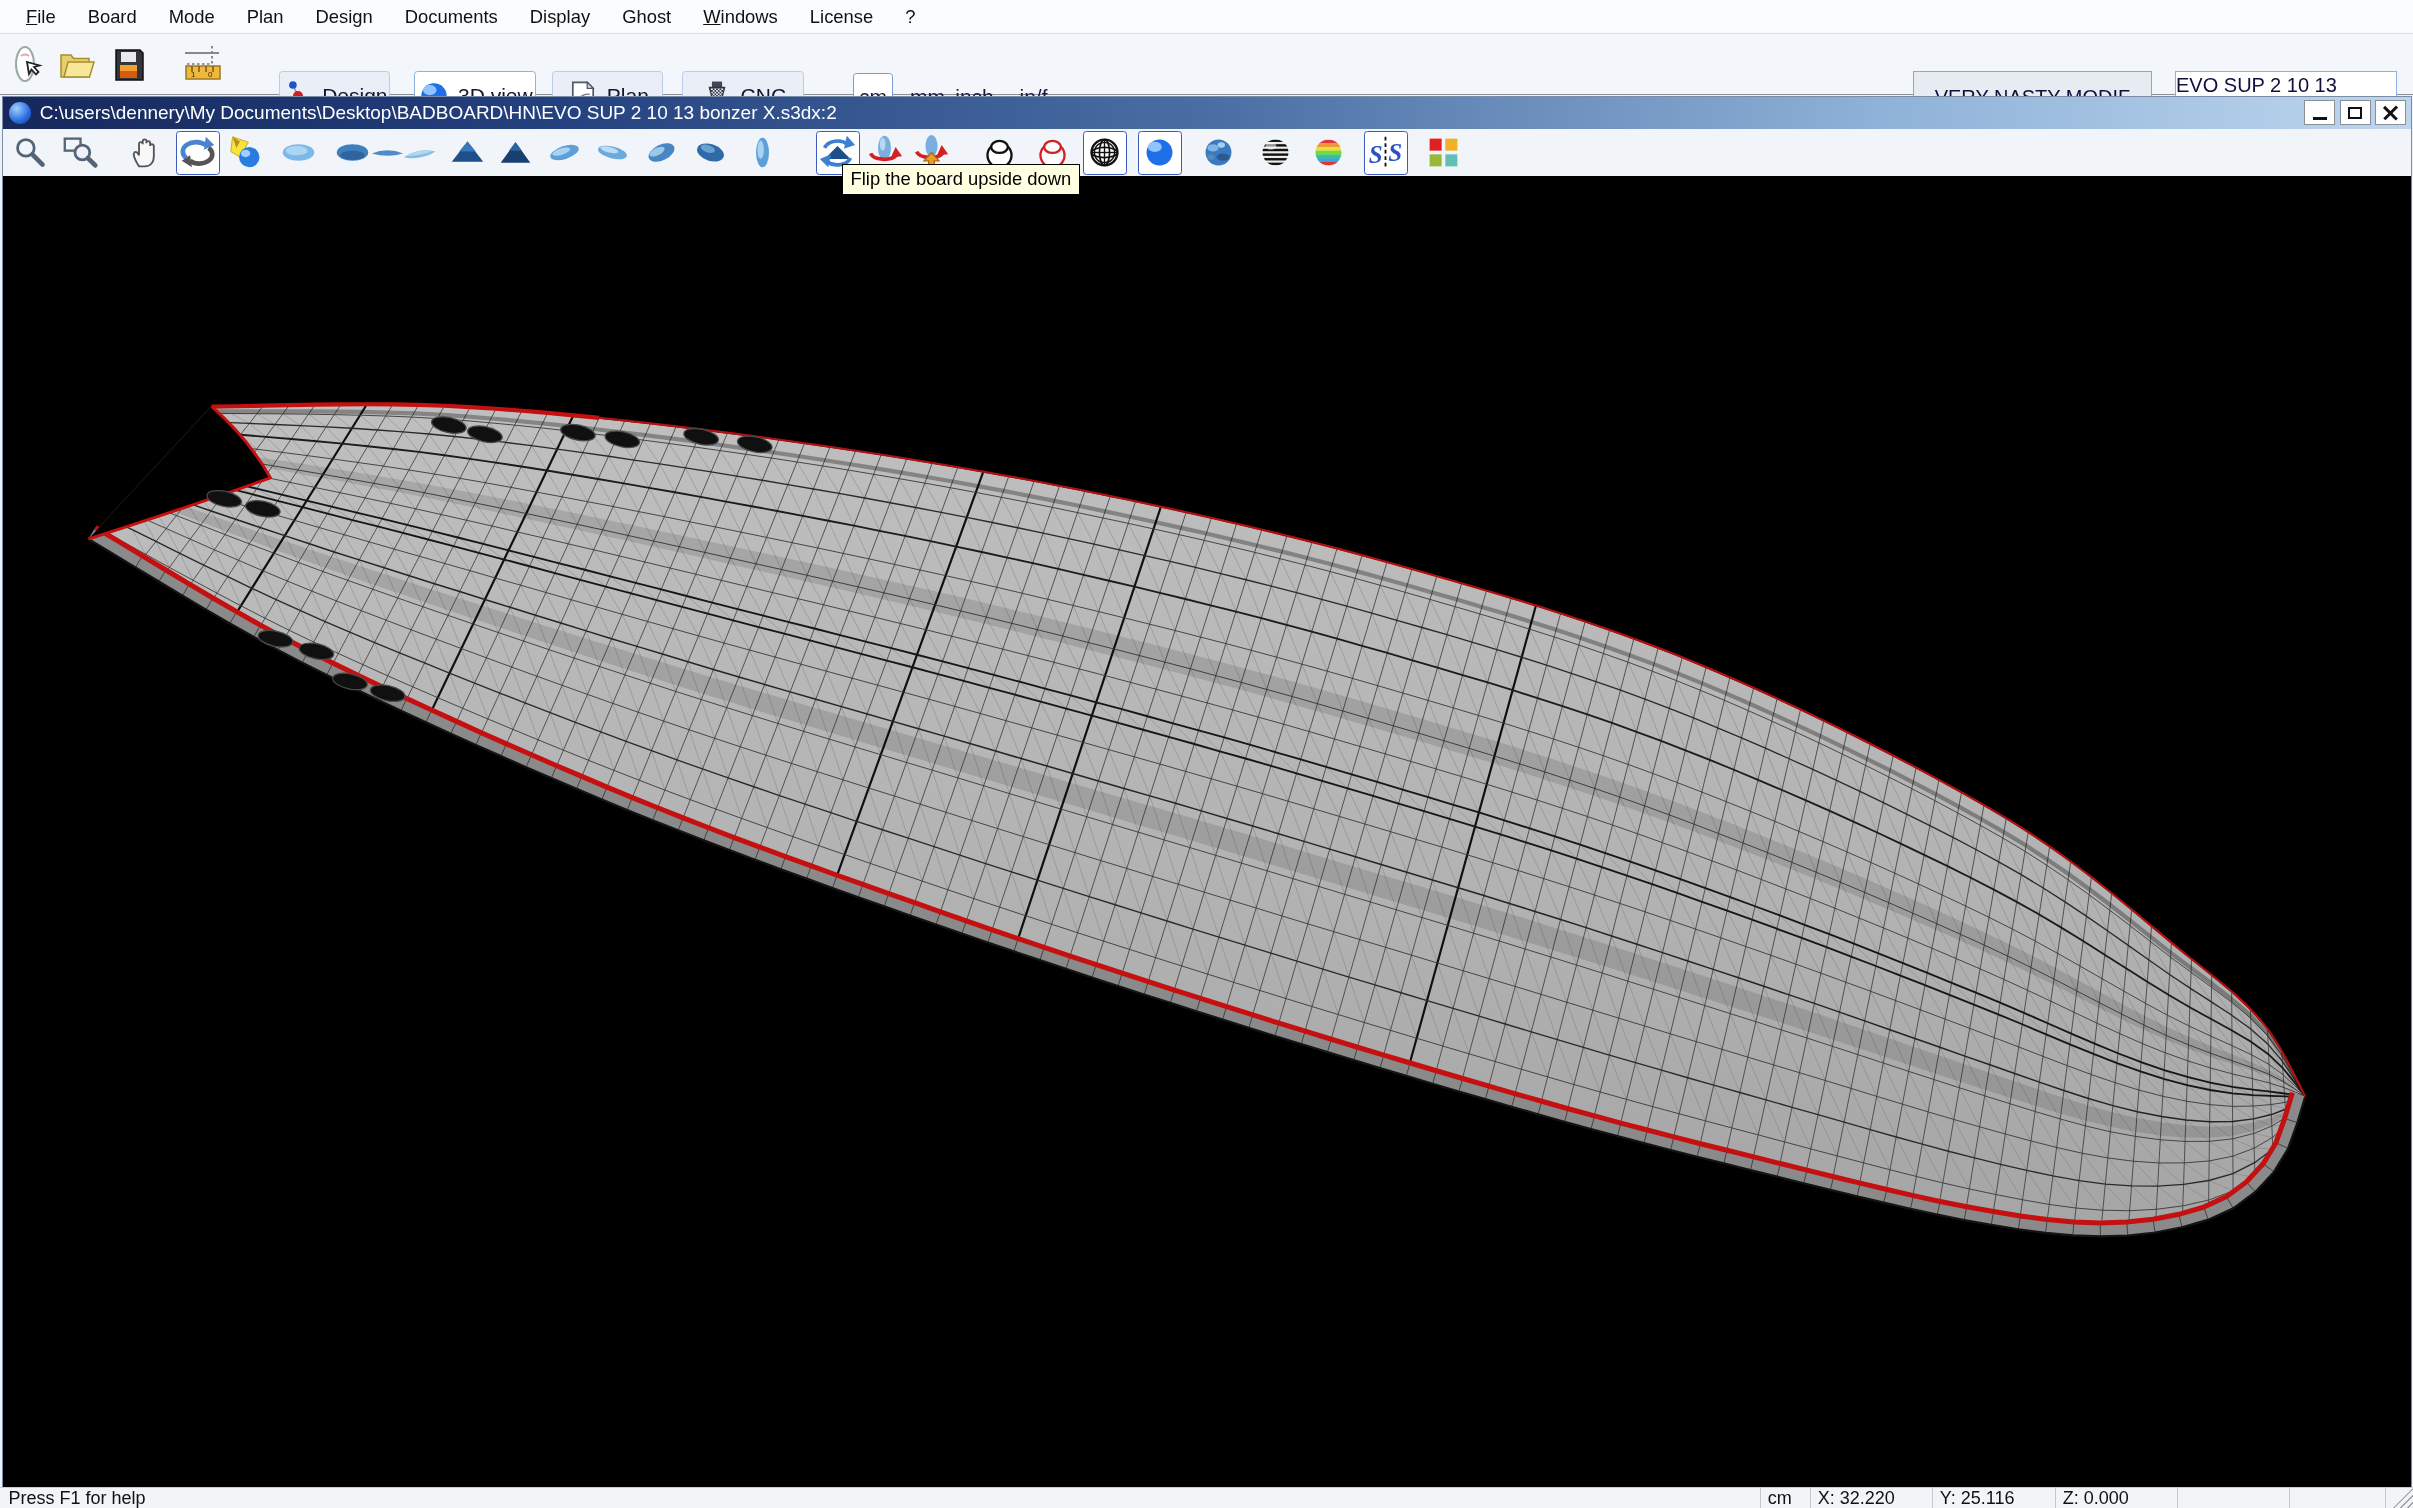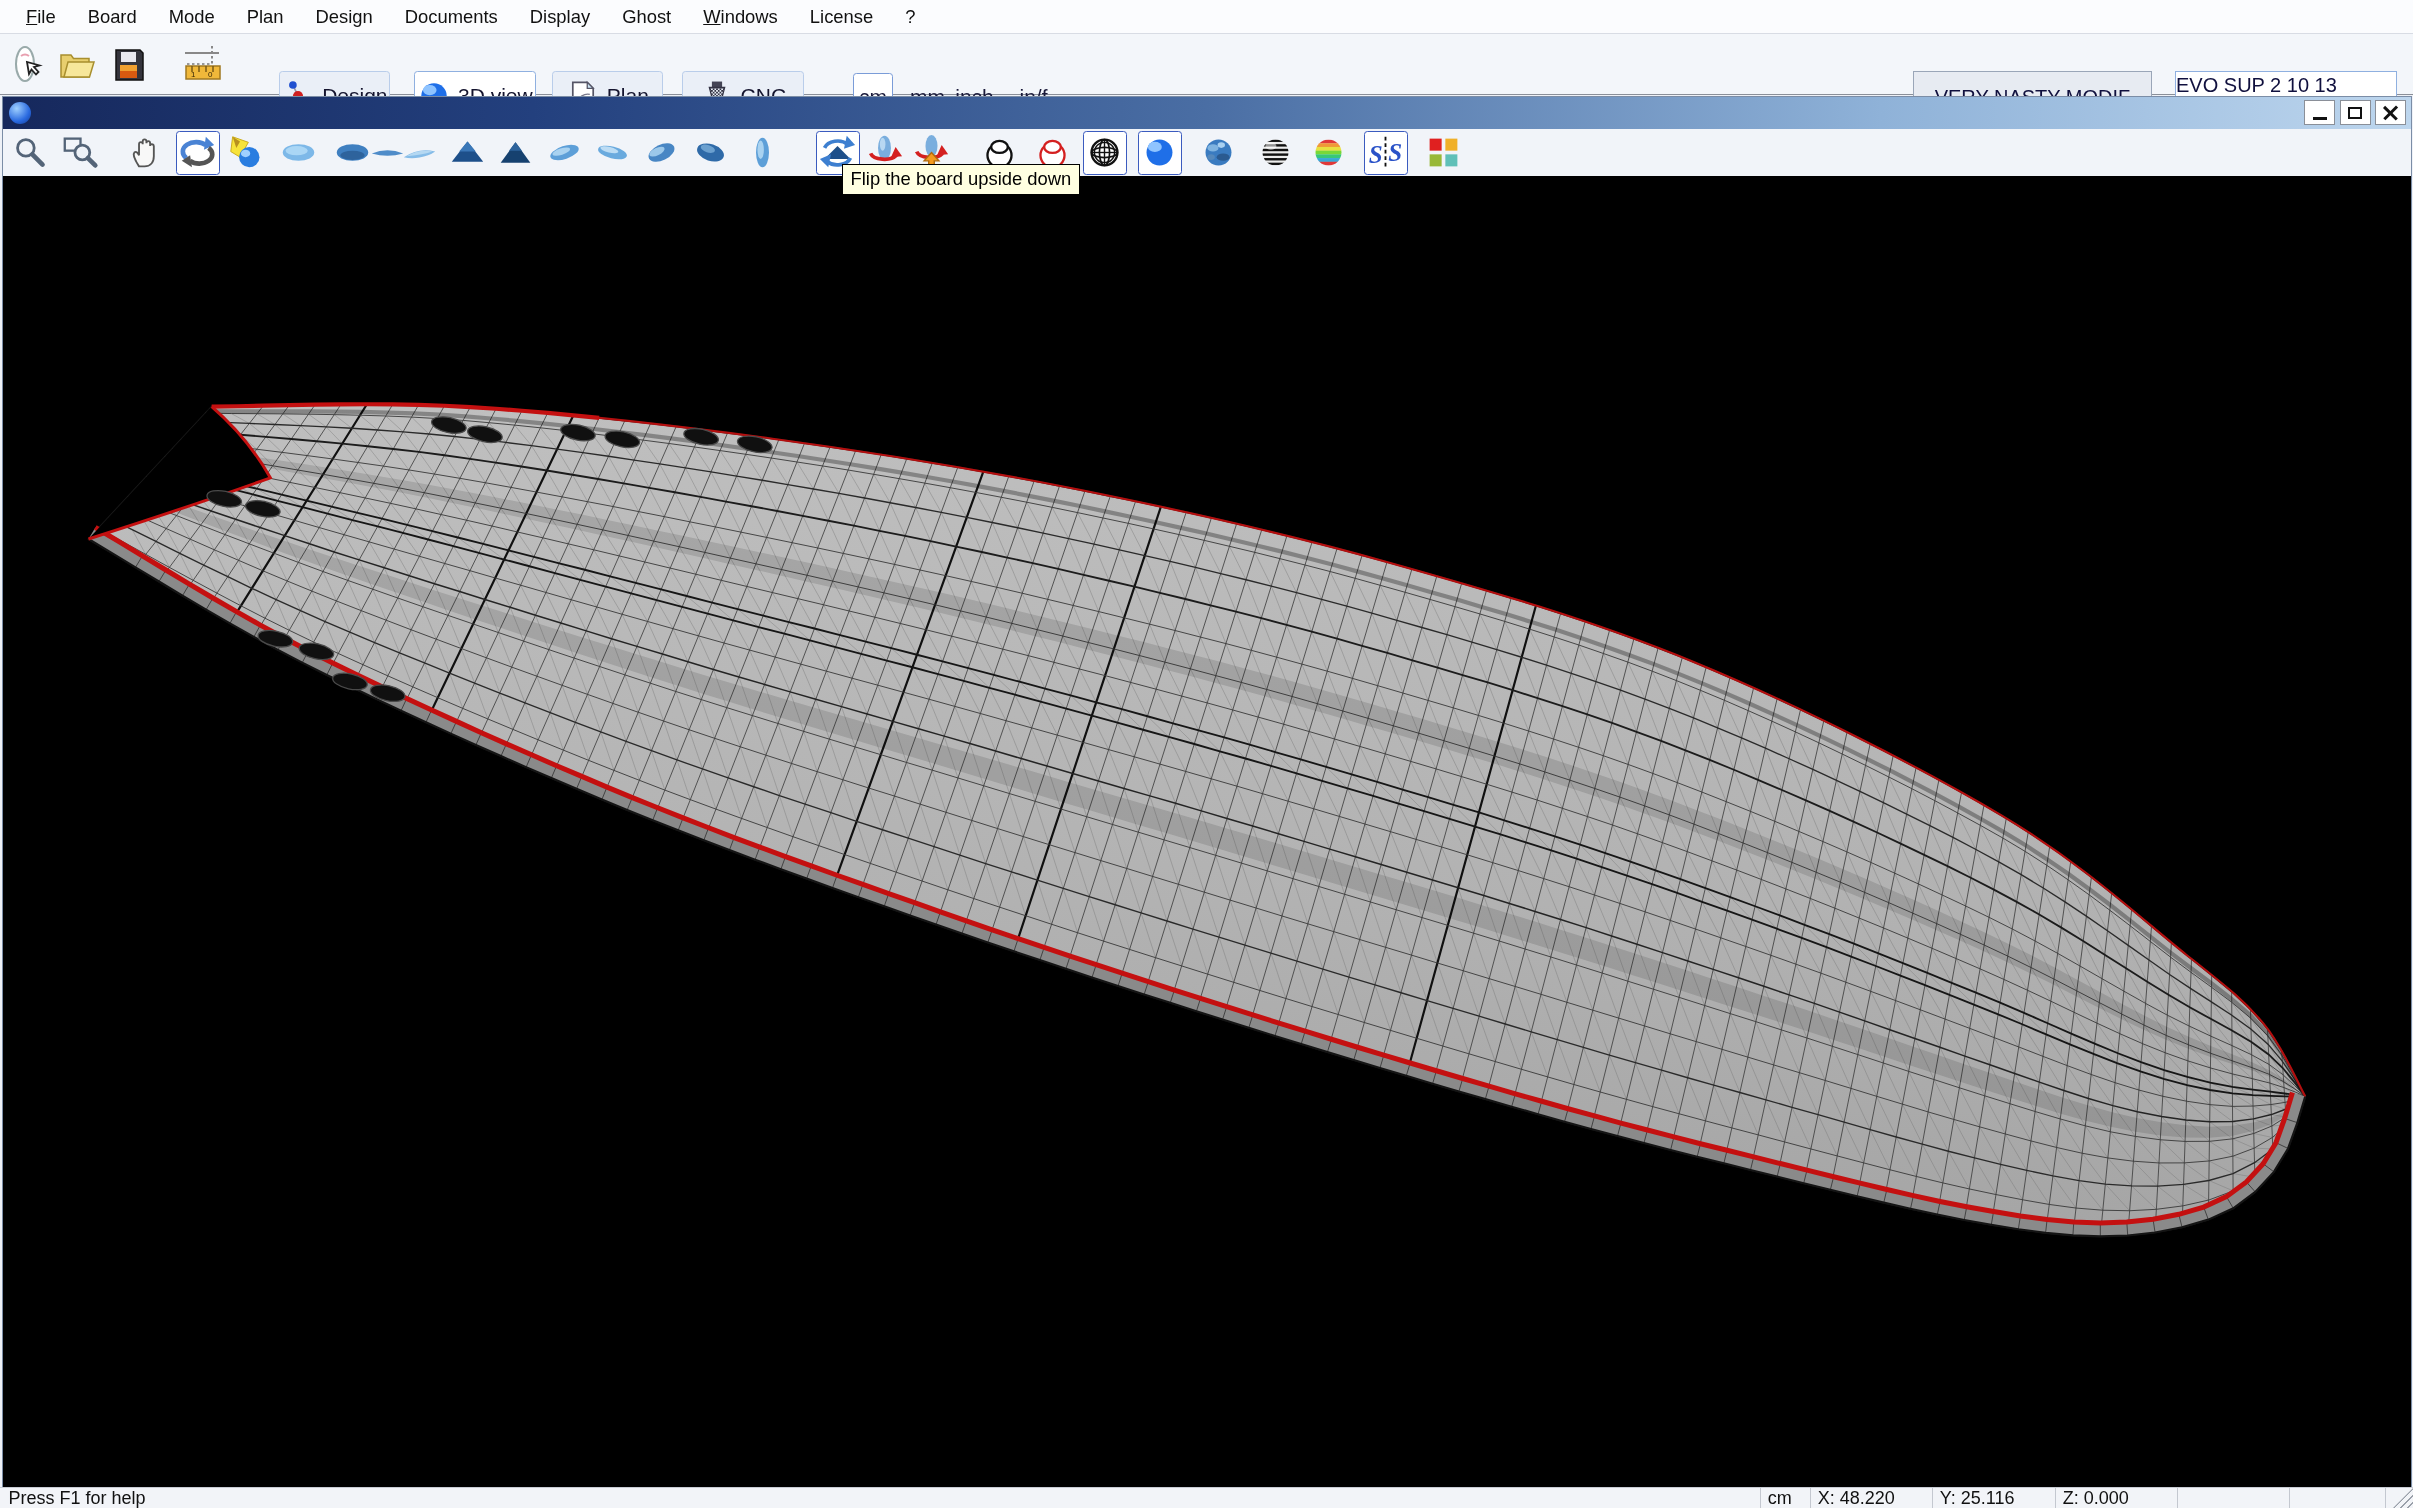--- a/index.html
+++ b/index.html
@@ -194,20 +194,21 @@
     </div>
     <div class="unit-opt selected" style="left: 853px; width: 40px;">cm</div>
     <div class="unit-opt" style="left: 905px; width: 45px;">mm</div>
     <div class="unit-opt" style="left: 952px; width: 45px;">inch</div>
     <div class="unit-opt" style="left: 1011px; width: 45px;">in/f</div>
   </div>
 
 <div class="mdi">
   <div class="titlebar">
     <div class="titlebar-icon"></div>
+    <div class="titlebar-text">C:\users\dennery\My Documents\Desktop\BADBOARD\HN\EVO SUP 2 10 13 bonzer X.s3dx:2</div>
     <div class="win-controls">
       <div class="win-btn">
           <div class="glyph-min"></div>
         </div>
       <div class="win-btn">
           <div class="glyph-max"></div>
         </div>
       <div class="win-btn">
           <div class="glyph-close"></div>
         </div>
@@ -546,21 +547,21 @@
       </svg></div>
 </div>
 
 <div class="tooltip">
   <span>Flip the board upside down</span>
 </div>
 
 <div class="statusbar">
   <div class="sb-left">Press F1 for help</div>
   <div class="sb-panel" style="left:1760px;width:50px;">cm</div>
-  <div class="sb-panel" style="left:1810px;width:122px;">X: 48.220</div>
+  <div class="sb-panel" style="left:1810px;width:122px;">X: 32.220</div>
   <div class="sb-panel" style="left:1932px;width:122px;">Y: 25.116</div>
   <div class="sb-panel" style="left:2055px;width:122px;">Z: 0.000</div>
   <div class="sb-panel" style="left:2177px;width:112px;"></div>
   <div class="sb-panel" style="left:2289px;width:96px;"></div>
   <div class="sb-panel" style="left:2385px;width:28.5px;"></div>
   <div class="sb-grip"></div>
 </div>
 
 
 </body></html>

